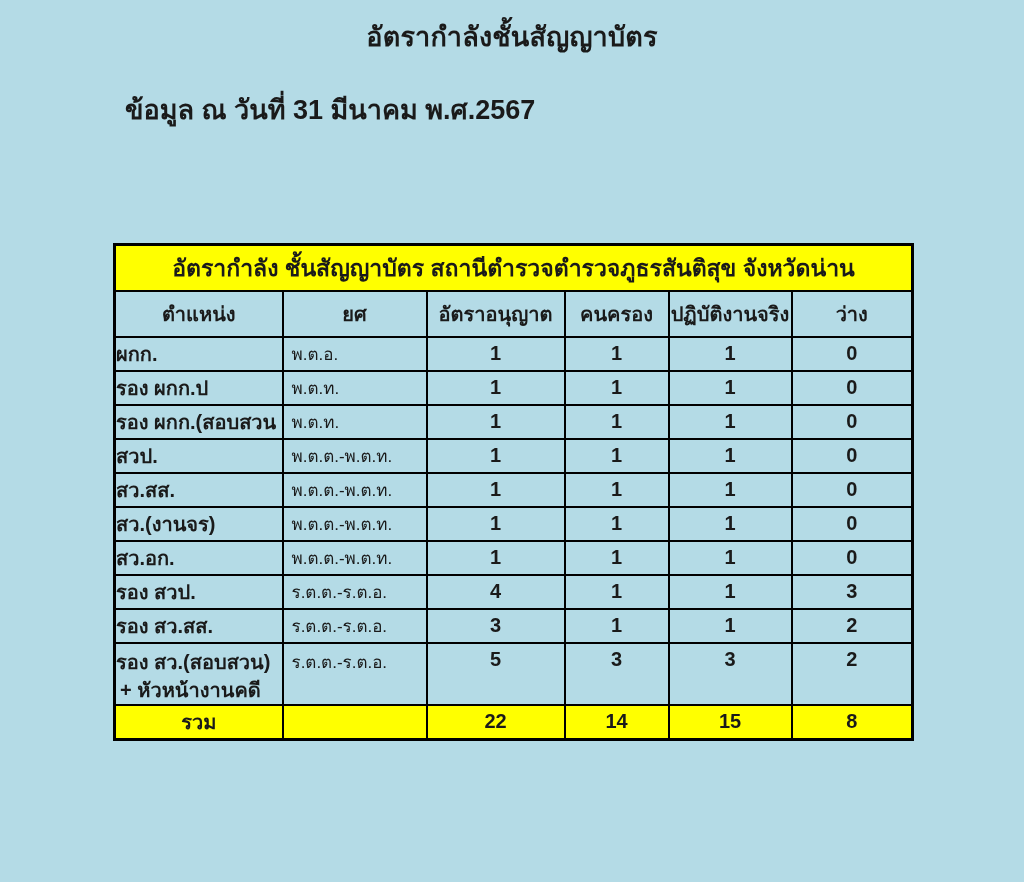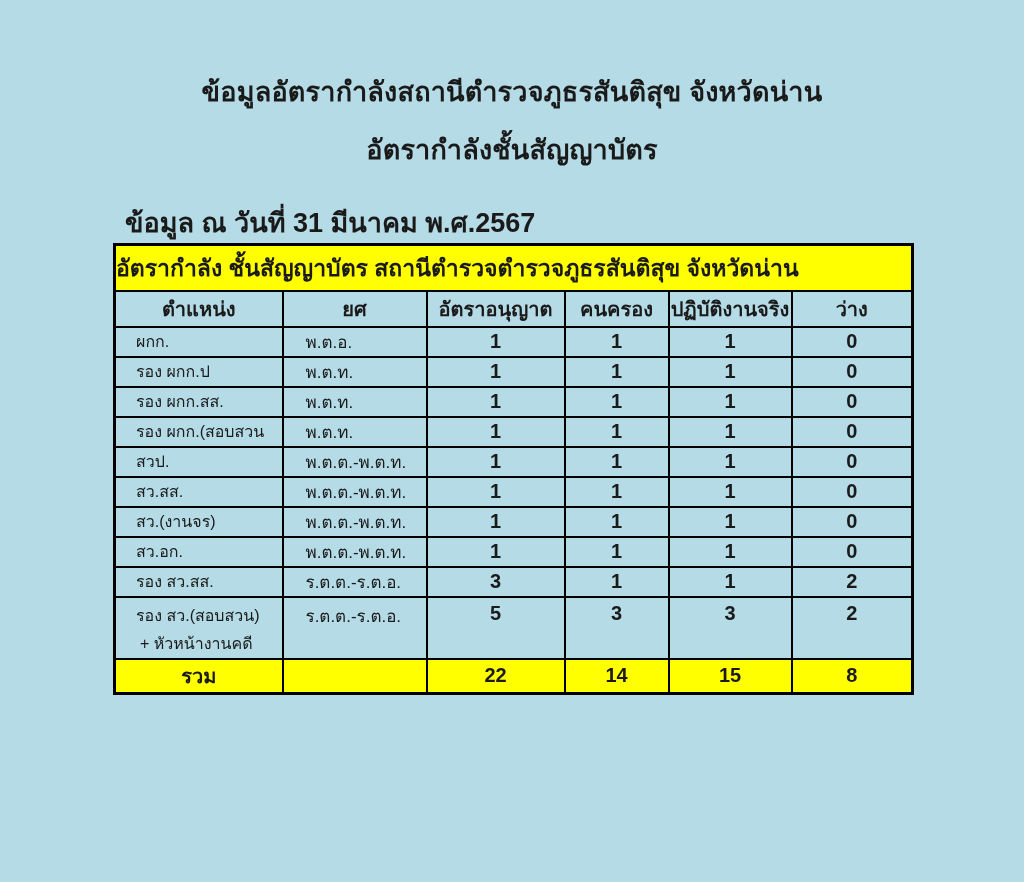--- a/index.html
+++ b/index.html
@@ -38,44 +38,44 @@
   .force-table th, .force-table td {
     border:2px solid #000;
     overflow:hidden;
     white-space:nowrap;
   }
   .title-row th {
     background:#ffff00;
     height:46px;
     font-size:23px;
     font-weight:700;
-    text-align:left;
+    text-align:center;
   }
   .col-head th {
     background:#b4dbe6;
-    height:36px;
+    height:46px;
     font-size:20px;
     font-weight:700;
     text-align:center;
     margin-top:28px;
   }
   tbody td {
     background:#b4dbe6;
     height:30px;
     vertical-align:middle;
   }
   td.pos {
     text-align:left;
-    padding-left:20px;
-    font-size:16px;
-    font-weight:400;
+    padding-left:0;
+    font-size:20px;
+    font-weight:700;
   }
   td.rank {
     text-align:left;
-    padding-left:22px;
+    padding-left:8px;
     font-size:17px;
     font-weight:400;
   }
   td.num {
     text-align:center;
     font-size:20px;
     font-weight:600;
   }
   tr.tall td {
     height:62px;
@@ -93,21 +93,20 @@
     text-align:center;
     font-size:20px;
     margin-top:36px;
   }
 </style>
 </head>
 <body>
 
 <div class="page">
 
-  <div class="doc-title line1">ข้อมูลอัตรากำลังสถานีตำรวจภูธรสันติสุข จังหวัดน่าน</div>
   <div class="doc-title line2">อัตรากำลังชั้นสัญญาบัตร</div>
   <div class="date-line">ข้อมูล ณ วันที่ 31 มีนาคม พ.ศ.2567</div>
 
   <table class="force-table">
     <colgroup>
       <col style="width:168px">
         <col style="width:144px">
         <col style="width:138px">
       <col style="width:104px">
         <col style="width:123px">
@@ -137,28 +136,20 @@
       </tr>
       <tr>
         <td class="pos">รอง ผกก.ป</td>
         <td class="rank">พ.ต.ท.</td>
         <td class="num">1</td>
         <td class="num">1</td>
         <td class="num">1</td>
         <td class="num">0</td>
       </tr>
       <tr>
-        <td class="pos">รอง ผกก.สส.</td>
-        <td class="rank">พ.ต.ท.</td>
-        <td class="num">1</td>
-        <td class="num">1</td>
-        <td class="num">1</td>
-        <td class="num">0</td>
-      </tr>
-      <tr>
         <td class="pos">รอง ผกก.(สอบสวน</td>
         <td class="rank">พ.ต.ท.</td>
         <td class="num">1</td>
         <td class="num">1</td>
         <td class="num">1</td>
         <td class="num">0</td>
       </tr>
       <tr>
         <td class="pos">สวป.</td>
         <td class="rank">พ.ต.ต.-พ.ต.ท.</td>
@@ -183,20 +174,28 @@
         <td class="num">1</td>
         <td class="num">0</td>
       </tr>
       <tr>
         <td class="pos">สว.อก.</td>
         <td class="rank">พ.ต.ต.-พ.ต.ท.</td>
         <td class="num">1</td>
         <td class="num">1</td>
         <td class="num">1</td>
         <td class="num">0</td>
+      </tr>
+      <tr>
+        <td class="pos">รอง สวป.</td>
+        <td class="rank">ร.ต.ต.-ร.ต.อ.</td>
+        <td class="num">4</td>
+        <td class="num">1</td>
+        <td class="num">1</td>
+        <td class="num">3</td>
       </tr>
       <tr>
         <td class="pos">รอง สว.สส.</td>
         <td class="rank">ร.ต.ต.-ร.ต.อ.</td>
         <td class="num">3</td>
         <td class="num">1</td>
         <td class="num">1</td>
         <td class="num">2</td>
       </tr>
       <tr class="tall">

